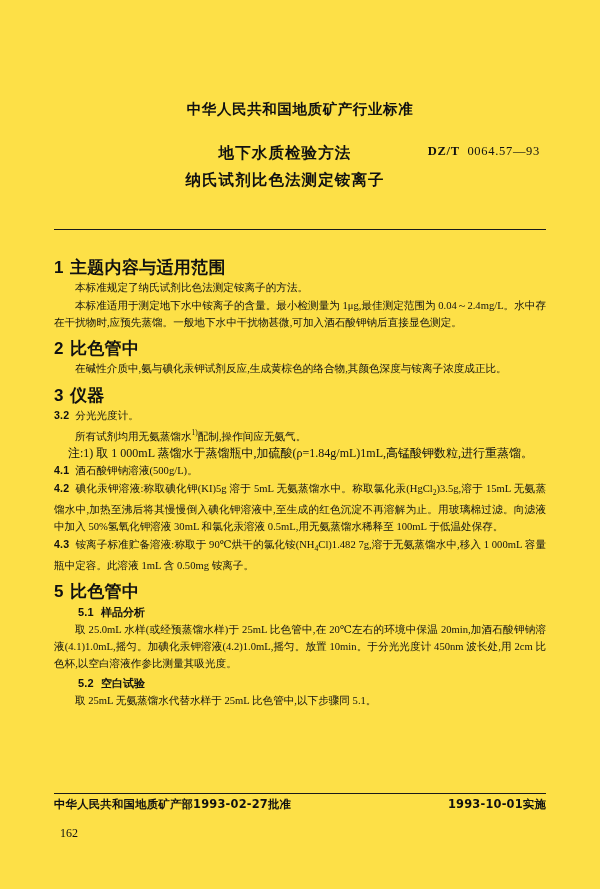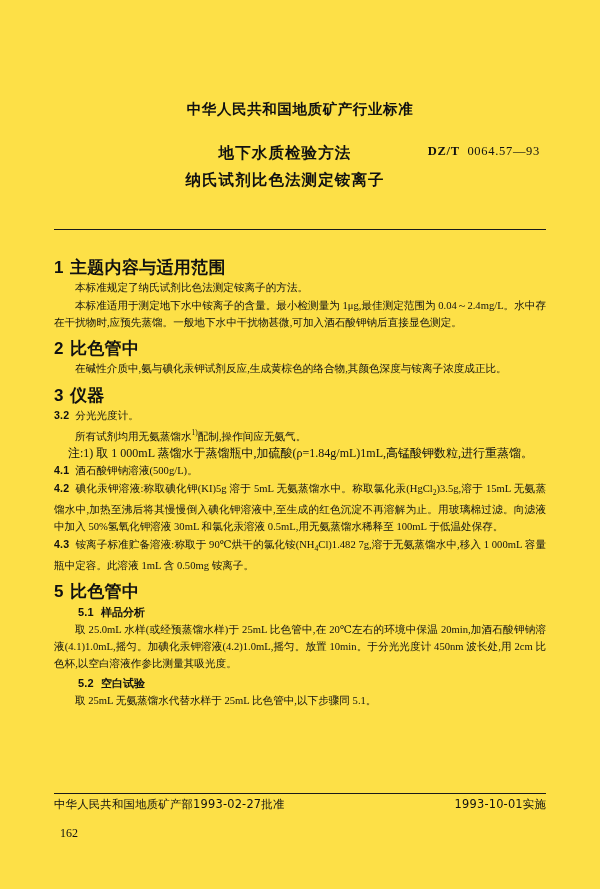--- a/index.html
+++ b/index.html
@@ -150,21 +150,21 @@
   }
   .footer-row {
     position: absolute;
     left: 54px;
     top: 797px;
     width: 492px;
     display: flex;
     justify-content: space-between;
     align-items: baseline;
     font-size: 11.4px;
-    font-weight: normal;
+    font-weight: bold;
     font-family: "DejaVu Sans", "Liberation Sans", sans-serif;
     letter-spacing: 0.2px;
     gap: 8px;
   }
   .page-num {
     position: absolute;
     left: 60px;
     top: 826px;
     font-size: 12px;
     font-family: "Liberation Serif", serif;

